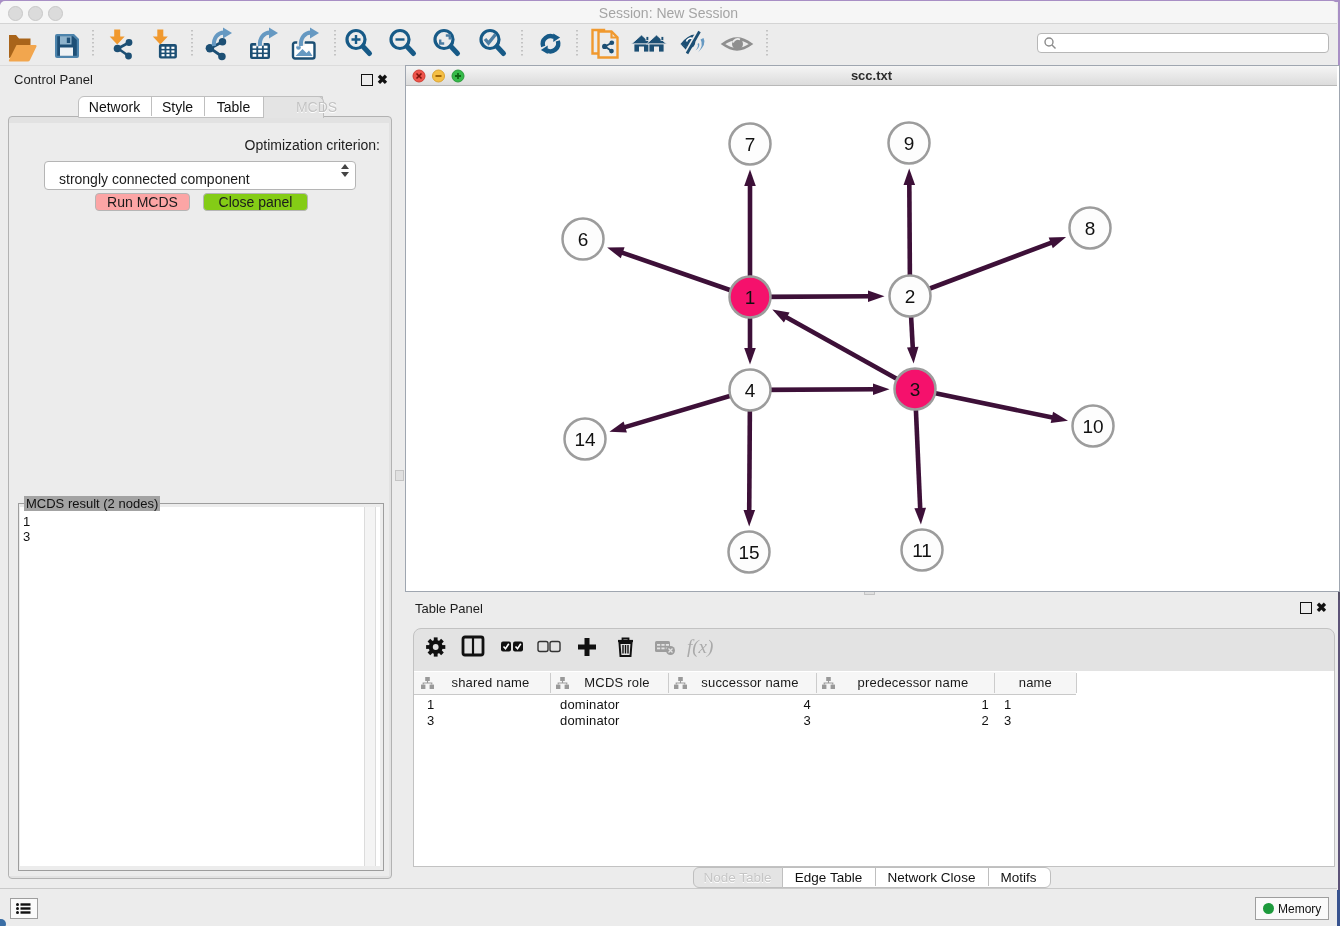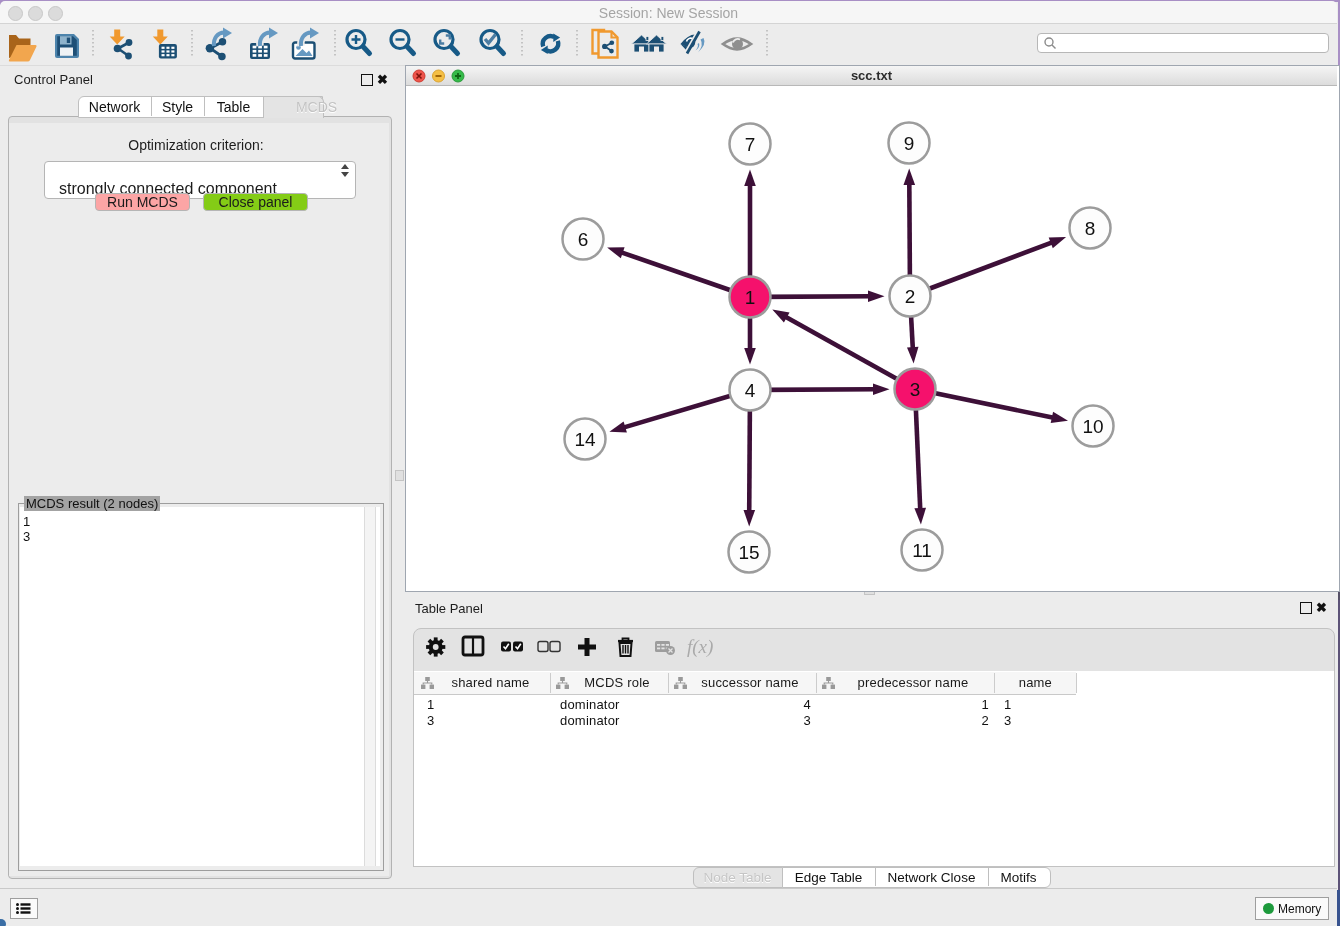--- a/index.html
+++ b/index.html
@@ -187,23 +187,23 @@
 
 <div class="abs" style="left:78px;top:96px;width:243px;height:20px;background:#fff;border:1px solid #bfbfbf;border-radius:6px 0 0 0;"></div>
 <div class="abs" style="left:263px;top:96px;width:59px;height:21px;background:#e4e4e4;border:1px solid #bfbfbf;border-bottom:none;border-radius:0 6px 0 0;"></div>
 <div class="abs" style="left:151px;top:96px;width:1px;height:20px;background:#bfbfbf;"></div>
 <div class="abs" style="left:204px;top:96px;width:1px;height:20px;background:#bfbfbf;"></div>
 <div class="abs" style="left:78px;top:99px;width:73px;text-align:center;font-size:14px;color:#111;">Network</div>
 <div class="abs" style="left:151px;top:99px;width:53px;text-align:center;font-size:14px;color:#111;">Style</div>
 <div class="abs" style="left:204px;top:99px;width:59px;text-align:center;font-size:14px;color:#111;">Table</div>
 <div class="abs" style="left:263px;top:99px;width:59px;text-align:center;font-size:14px;color:#c3c3c3;text-shadow:0 1px 0 #fff;margin-left:24px;">MCDS</div>
 
-<div class="abs" style="left:12px;top:137px;width:368px;text-align:center;font-size:14px;color:#1d1d1d;">Optimization criterion:</div>
-
-<div class="abs" style="left:44px;top:161px;width:310px;height:18px;background:#fff;border:1px solid #b5b5b5;border-radius:4px;font-size:16px;color:#1b1b1b;padding-top:18px;">
+<div class="abs" style="left:12px;top:137px;width:368px;text-align:right;font-size:14px;color:#1d1d1d;">Optimization criterion:</div>
+
+<div class="abs" style="left:44px;top:161px;width:310px;height:18px;background:#fff;border:1px solid #b5b5b5;border-radius:4px;font-size:14px;color:#1b1b1b;padding-top:9px;">
   <span style="margin-left:14px;">strongly connected component</span>
 </div>
 <svg class="abs" style="left:339px;top:164px;" width="12" height="13" viewBox="0 0 12 13">
   <polygon points="6,0 10,5 2,5" fill="#444"></polygon>
   <polygon points="6,13 10,8 2,8" fill="#444"></polygon>
 </svg>
 
 <div class="abs" style="left:95px;top:193px;width:93px;height:16px;background:#fca5a5;border:1px solid #b5b5b5;border-radius:4px;text-align:center;font-size:14px;color:#1b1b1b;">Run MCDS</div>
 <div class="abs" style="left:203px;top:193px;width:103px;height:16px;background:#84cc16;border:1px solid #b5b5b5;border-radius:4px;text-align:center;font-size:14px;color:#1b1b1b;">Close panel</div>
 

